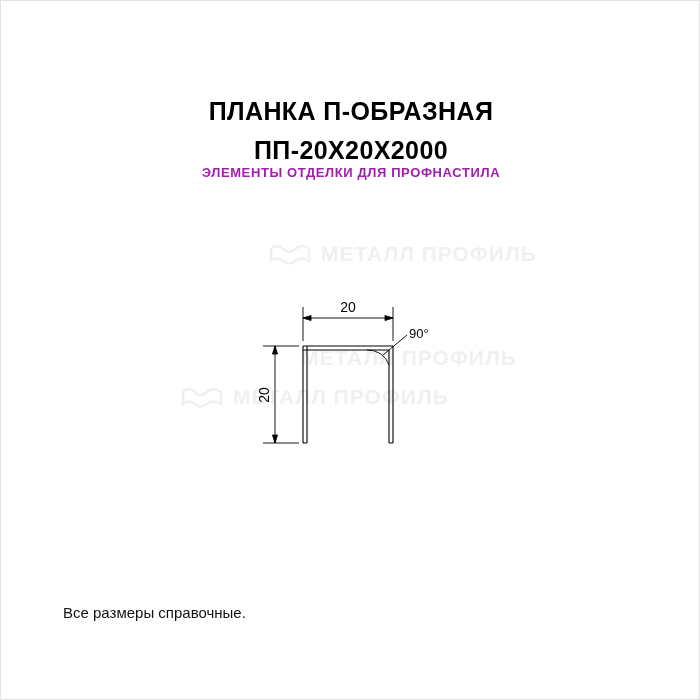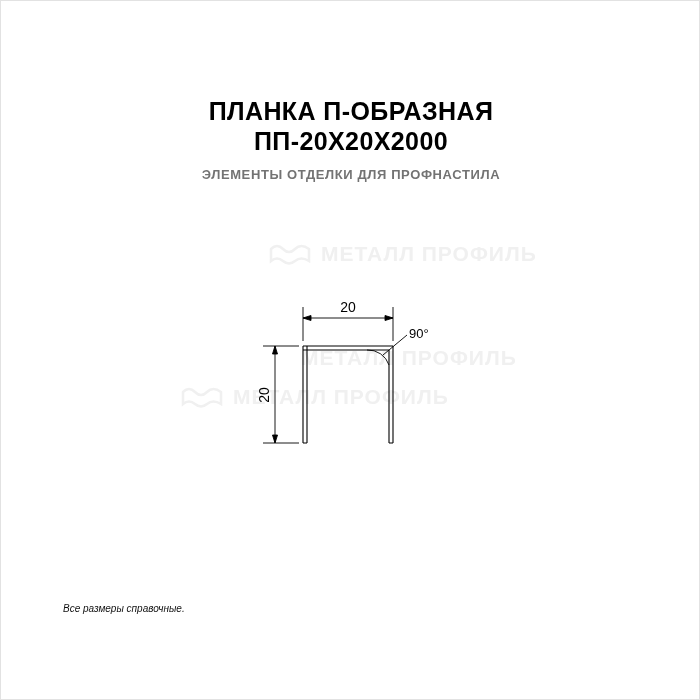--- a/index.html
+++ b/index.html
@@ -32,27 +32,27 @@
     font-size: 25px;
     font-weight: bold;
     letter-spacing: 0.4px;
     line-height: 1.18;
   }
   .title-line2 {
     font-size: 25px;
     font-weight: bold;
     letter-spacing: 0.4px;
     line-height: 1.18;
+    margin-top: 9px;
   }
   .subtitle {
-    margin-top: 11px;
     font-size: 13px;
     font-weight: bold;
     letter-spacing: 0.6px;
-    color: #737373;
+    color: #a21caf;
   }
   .drawing {
     position: absolute;
     top: 204px;
     left: 150px;
     width: 420px;
     height: 280px;
   }
   .watermark {
     position: absolute;
@@ -69,24 +69,23 @@
   .wm1 { top: 240px; left: 268px; }
   .wm2 { top: 345px; left: 300px; }
   .wm3 { top: 383px; left: 180px; }
   .wm-logo {
     display: inline-block;
   }
   .notes {
     position: absolute;
     left: 62px;
     top: 600px;
-    font-size: 10px;
+    font-size: 15px;
     line-height: 1.55;
     color: #111111;
-    font-style: italic;
   }
   svg { display: block; }
   text {
     font-family: "Liberation Sans", sans-serif;
     fill: #000000;
   }
 </style>
 </head>
 <body>
 

